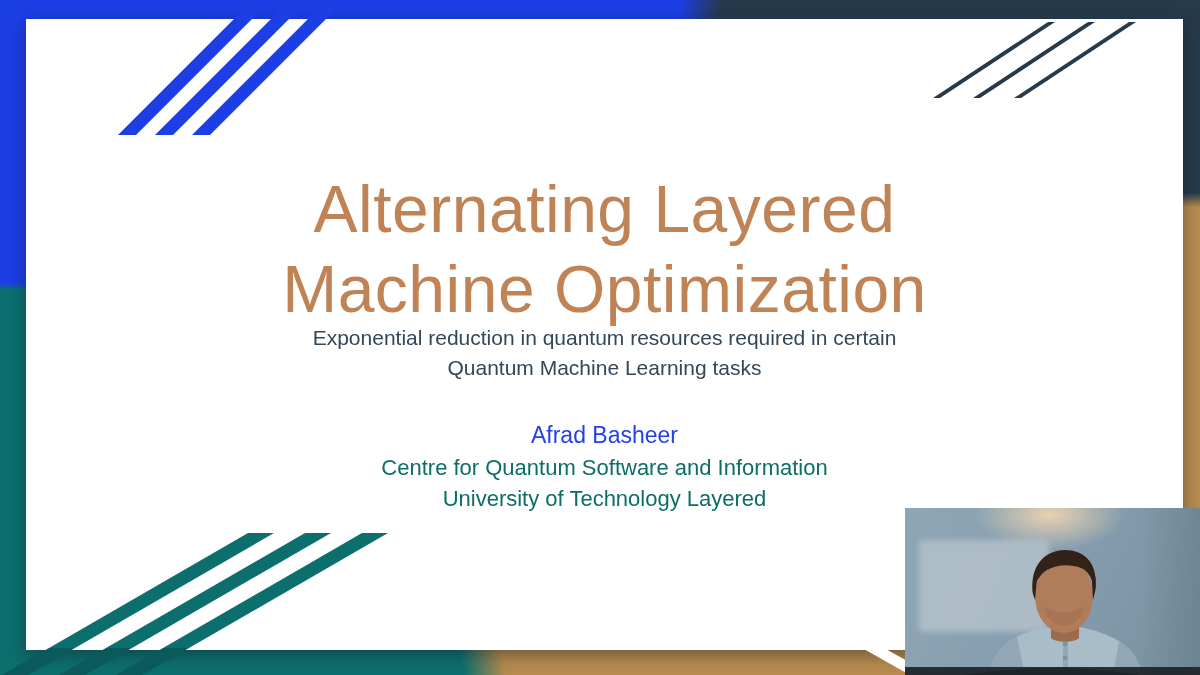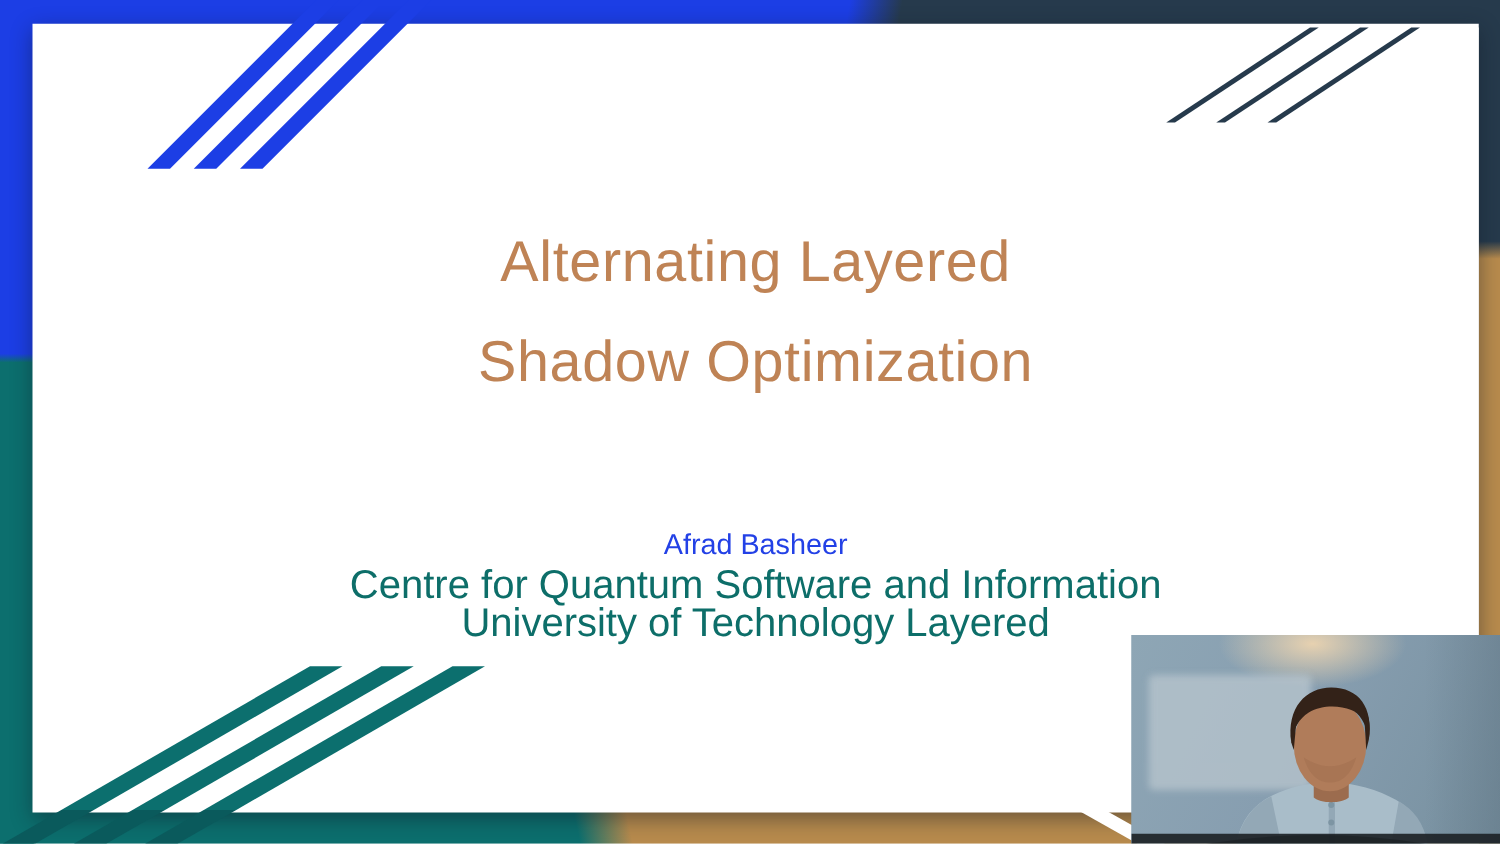--- a/index.html
+++ b/index.html
@@ -30,27 +30,27 @@
   .stripes{left:0;top:0;width:1200px;height:675px;pointer-events:none;}
   .stripe-blue{fill:var(--accent-blue);}
   .stripe-navy{fill:var(--accent-navy);}
   .stripe-teal{fill:var(--accent-teal);}
   .stripe-teal-dark{fill:var(--accent-teal-dark);}
   .stripe-white{fill:#ffffff;}
 
   
   .slide-text{left:26px;top:19px;width:1157px;height:631px;text-align:center;}
   .title{position:absolute;left:0;top:150px;width:100%;
-    font-size:46px;line-height:80px;color:var(--title);font-weight:400;letter-spacing:.5px;}
+    font-size:66px;line-height:80px;color:var(--title);font-weight:400;letter-spacing:.5px;}
   .subtitle{position:absolute;left:0;top:304px;width:100%;
     font-size:21px;line-height:30px;color:var(--subtitle);}
   .author{position:absolute;left:0;top:399px;width:100%;
     font-size:23px;line-height:34px;color:var(--author);}
   .affiliation{position:absolute;left:0;top:433px;width:100%;
-    font-size:32px;line-height:31px;color:var(--affiliation);}
+    font-size:22px;line-height:31px;color:var(--affiliation);}
 
   
   .webcam{left:905px;top:508px;width:295px;height:167px;overflow:hidden;
     background:linear-gradient(115deg,#8ea6b5 0%,#879eb0 45%,#77909f 100%);}
   .webcam .glow{position:absolute;left:70px;top:-28px;width:150px;height:70px;border-radius:50%;
     background:radial-gradient(closest-side,rgba(236,212,176,.95),rgba(236,212,176,0));}
   .webcam .whiteboard{position:absolute;left:14px;top:32px;width:130px;height:92px;border-radius:4px;
     background:#b9c6ce;opacity:.75;filter:blur(3px);}
   .webcam .panel-right{position:absolute;right:-10px;top:0;width:70px;height:167px;
     background:linear-gradient(to right,rgba(90,110,125,0),rgba(90,110,125,.45));}
@@ -87,22 +87,26 @@
     <polygon class="stripe-teal-dark" points="49,648 75,648 28,675 2,675"></polygon>
     <polygon class="stripe-teal-dark" points="106,648 132,648 85,675 59,675"></polygon>
     <polygon class="stripe-teal-dark" points="163,648 189,648 142,675 116,675"></polygon>
   </g>
   <polygon class="stripe-white" points="862,648 884,648 932,675 910,675"></polygon>
 </svg>
 
 <div class="abs slide-text">
   <h1 class="title">
     <span>Alternating Layered</span><br>
-    <span>Shadow Optimization</span>
+    <span>Machine Optimization</span>
   </h1>
+  <div class="subtitle">
+    <span>Exponential reduction in quantum resources required in certain</span><br>
+    <span>Quantum Machine Learning tasks</span>
+  </div>
   <div class="author">Afrad Basheer</div>
   <div class="affiliation">
     <span>Centre for Quantum Software and Information</span><br>
     <span>University of Technology Layered</span>
   </div>
 </div>
 
 <div class="abs webcam" title="presenter self-view video">
   <div class="glow"></div>
   <div class="whiteboard"></div>

